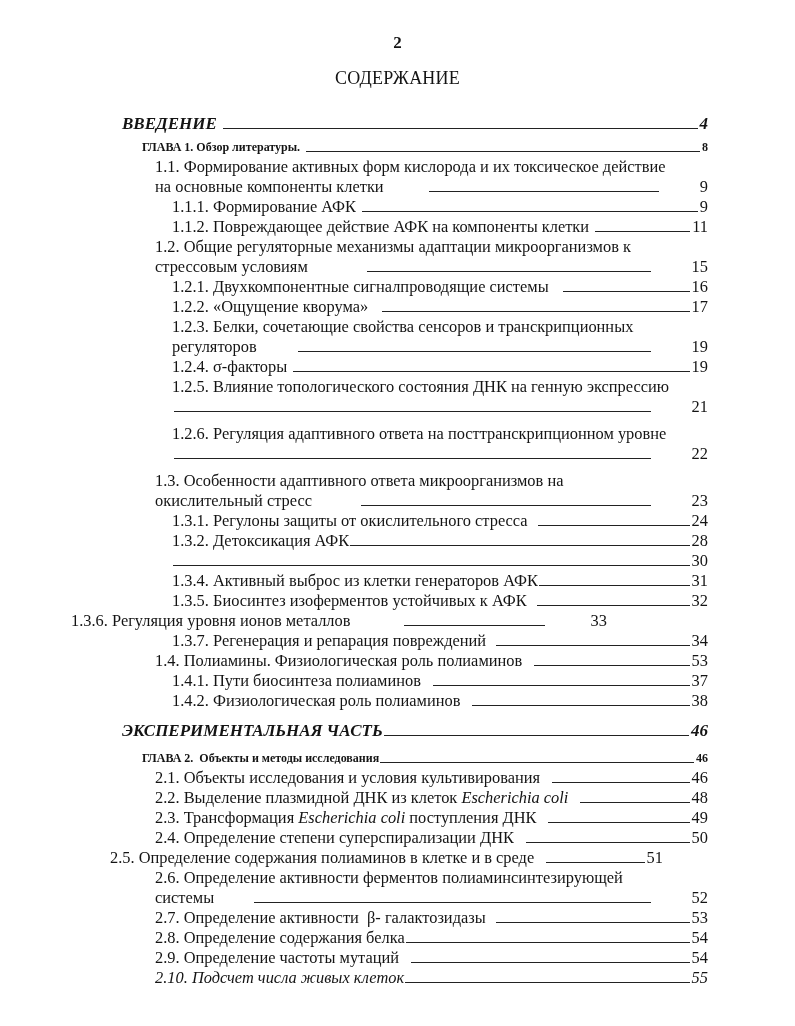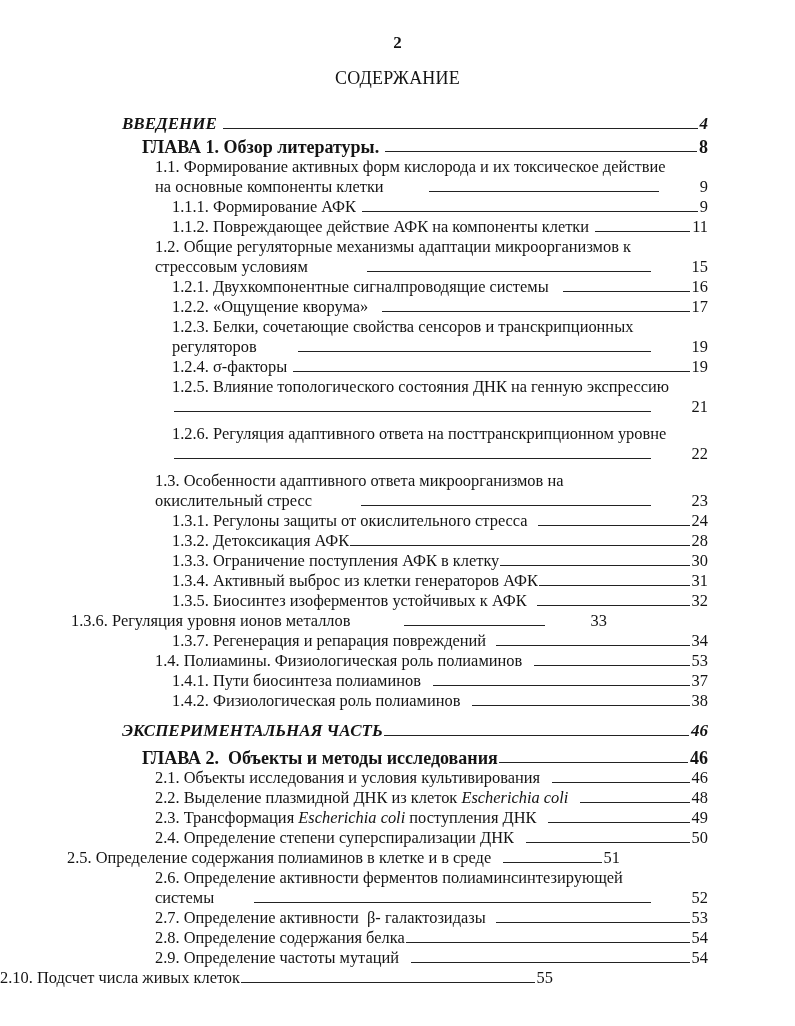--- a/index.html
+++ b/index.html
@@ -25,21 +25,21 @@
     line-height: 20px;
     height: 20px;
     display: flex; align-items: flex-end;
   }
   .entry .text { white-space: nowrap; }
   .entry .fill {
     flex: 1; border-bottom: 1.3px solid #222; margin: 0 2px 5px 6px; min-width: 10px;
   }
   .entry .pg { white-space: nowrap; }
   .entry.part { font-weight: bold; font-style: italic; font-size: 17px; height: 22px; margin-bottom: 3px;}
-  .entry.chapter { font-weight: bold; font-size: 18px; }
+  .entry.chapter { font-weight: bold; font-size: 12px; }
   .wrap {
     position: relative;
     font-size: 16.4px; line-height: 20px;
   }
   .wrap .line1 { white-space: nowrap; height: 20px; }
   .wrap .line2 { display: flex; align-items: flex-end; height: 20px; gap: 39px; }
   .wrap .line2 .fill { flex:1; border-bottom: 1.3px solid #222; margin: 0 2px 5px 6px; }
   .gap { height: 7px; }
   .em { font-style: italic; }
 </style>
@@ -144,21 +144,20 @@
     <span class="text">1.3.1. Регулоны защиты от окислительного стресса</span>
     <span class="fill" style="margin-left:10px"></span>
     <span class="pg">24</span>
   </div>
   <div class="entry" style="margin-left:172px;width:536px;">
     <span class="text">1.3.2. Детоксикация АФК</span>
     <span class="fill" style="margin-left:1px"></span>
     <span class="pg">28</span>
   </div>
   <div class="entry" style="margin-left:172px;width:536px;">
-    <span class="text">1.3.3. Ограничение поступления АФК в клетку</span>
     <span class="fill" style="margin-left:1px"></span>
     <span class="pg">30</span>
   </div>
   <div class="entry" style="margin-left:172px;width:536px;">
     <span class="text">1.3.4. Активный выброс из клетки генераторов АФК</span>
     <span class="fill" style="margin-left:1px"></span>
     <span class="pg">31</span>
   </div>
   <div class="entry" style="margin-left:172px;width:536px;">
     <span class="text">1.3.5. Биосинтез изоферментов устойчивых к АФК</span>
@@ -220,21 +219,21 @@
   <div class="entry" style="margin-left:155px;width:553px;">
     <span class="text"><span style="white-space:pre">2.3. Трансформация </span><span class="em">Escherichia coli</span><span style="white-space:pre"> поступления ДНК</span></span>
     <span class="fill" style="margin-left:12px"></span>
     <span class="pg">49</span>
   </div>
   <div class="entry" style="margin-left:155px;width:553px;">
     <span class="text">2.4. Определение степени суперспирализации ДНК</span>
     <span class="fill" style="margin-left:12px"></span>
     <span class="pg">50</span>
   </div>
-  <div class="entry" style="margin-left:67px;width:553px;">
+  <div class="entry" style="margin-left:110px;width:553px;">
     <span class="text">2.5. Определение содержания полиаминов в клетке и в среде</span>
     <span class="fill" style="margin-left:12px"></span>
     <span class="pg">51</span>
   </div>
   <div class="wrap" style="margin-left:155px;width:553px;">
     <div class="line1">2.6. Определение активности ферментов полиаминсинтезирующей</div>
     <div class="line2">
       <span>системы</span>
       <span class="fill" style="margin-left:1px"></span>
       <span>52</span>
@@ -248,19 +247,19 @@
   <div class="entry" style="margin-left:155px;width:553px;">
     <span class="text">2.8. Определение содержания белка</span>
     <span class="fill" style="margin-left:1px"></span>
     <span class="pg">54</span>
   </div>
   <div class="entry" style="margin-left:155px;width:553px;">
     <span class="text">2.9. Определение частоты мутаций</span>
     <span class="fill" style="margin-left:12px"></span>
     <span class="pg">54</span>
   </div>
-  <div class="entry" style="width:553px;">
+  <div class="entry" style="margin-left:155px;width:553px;font-style:italic;">
     <span class="text">2.10. Подсчет числа живых клеток</span>
     <span class="fill" style="margin-left:1px"></span>
     <span class="pg">55</span>
   </div>
 
 </div>
 
 </body></html>

